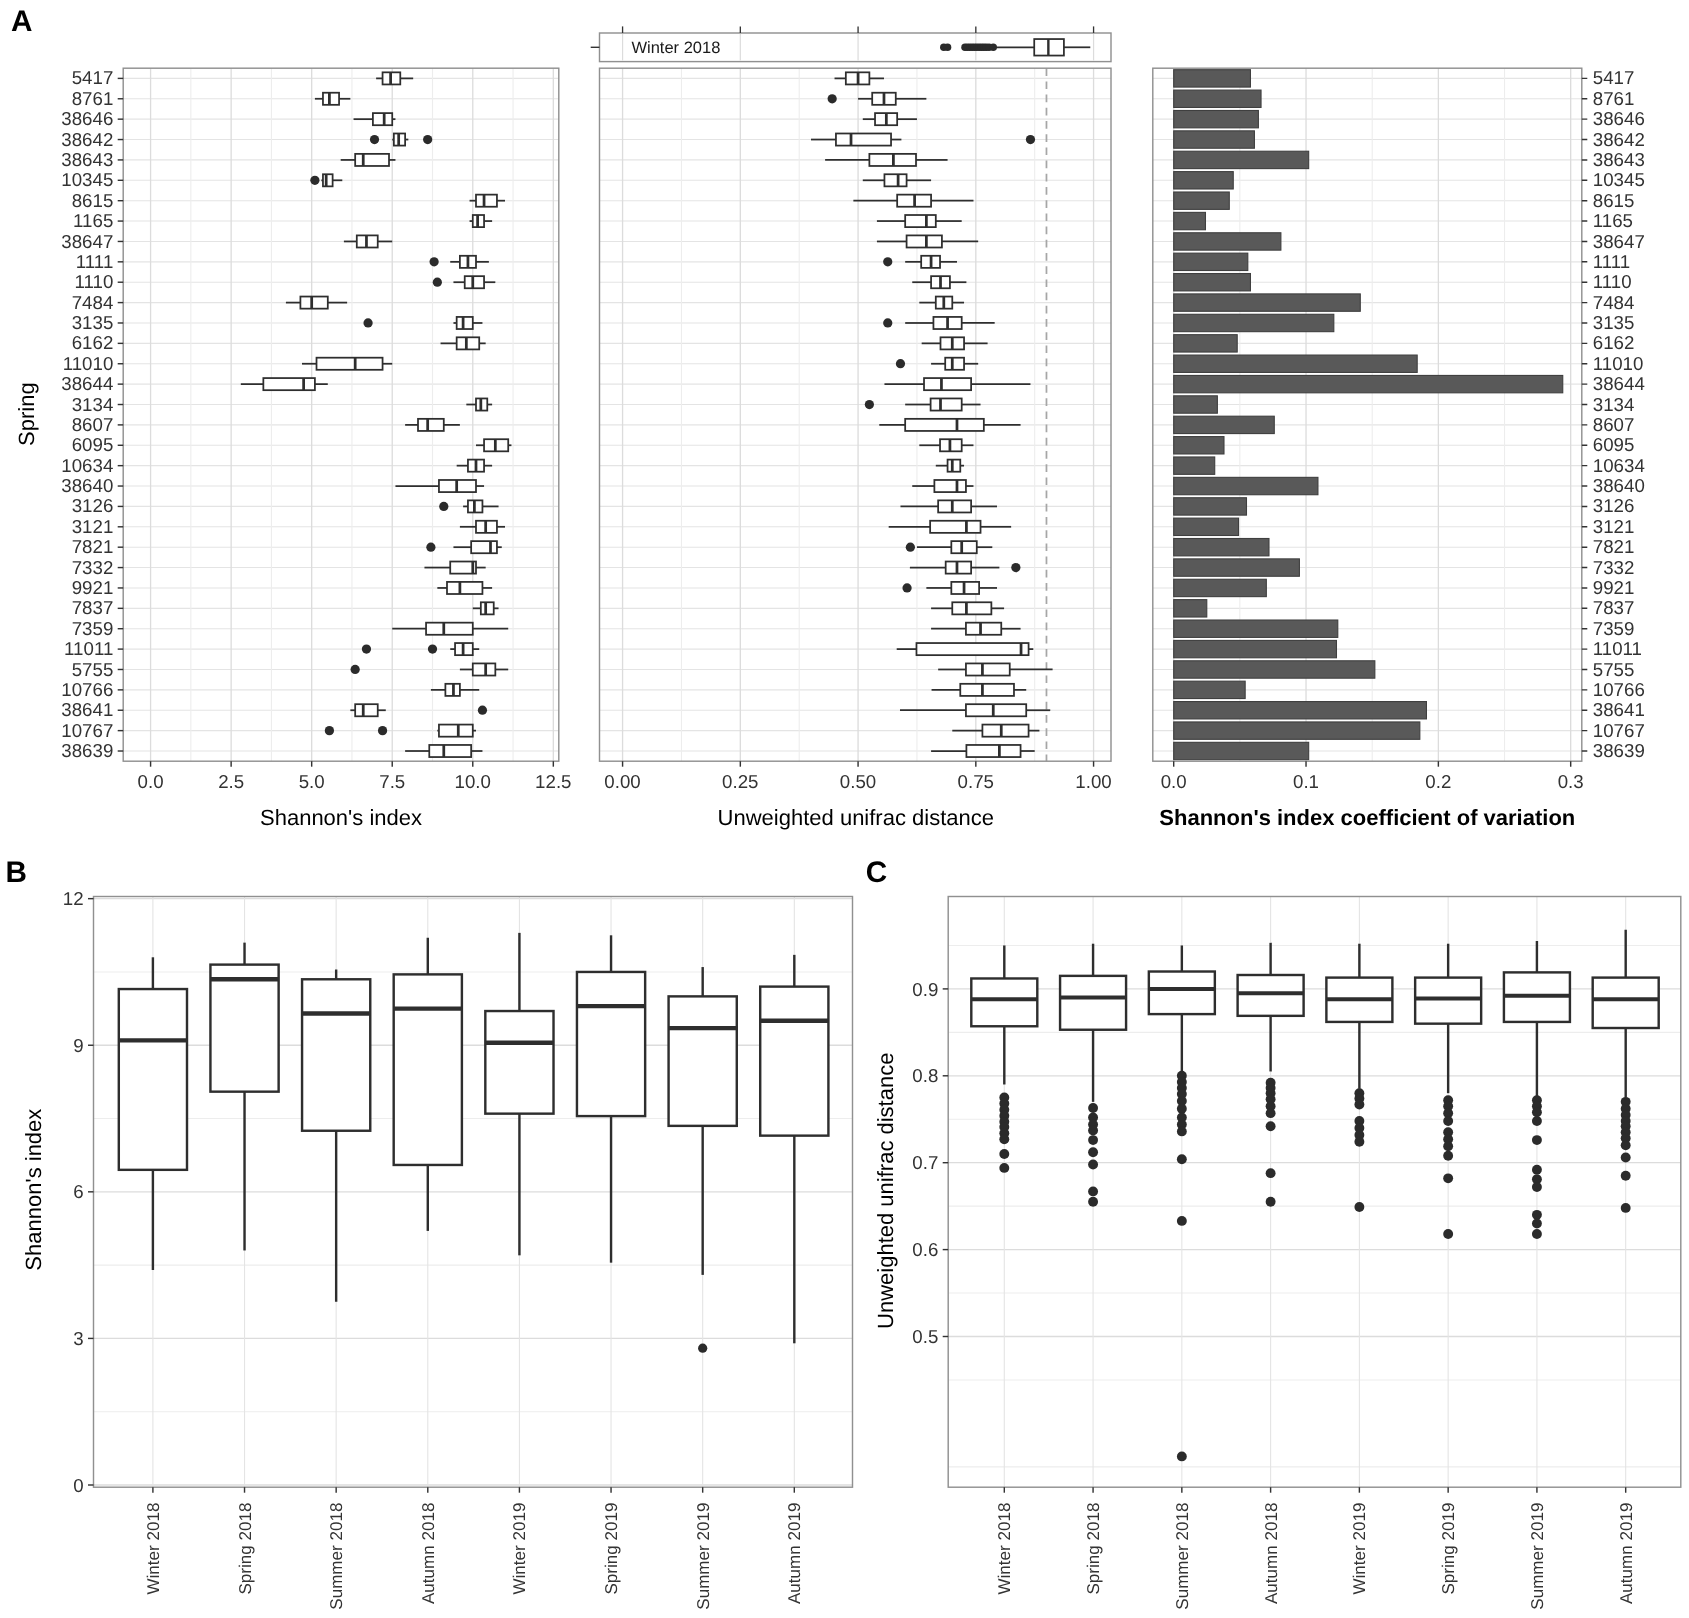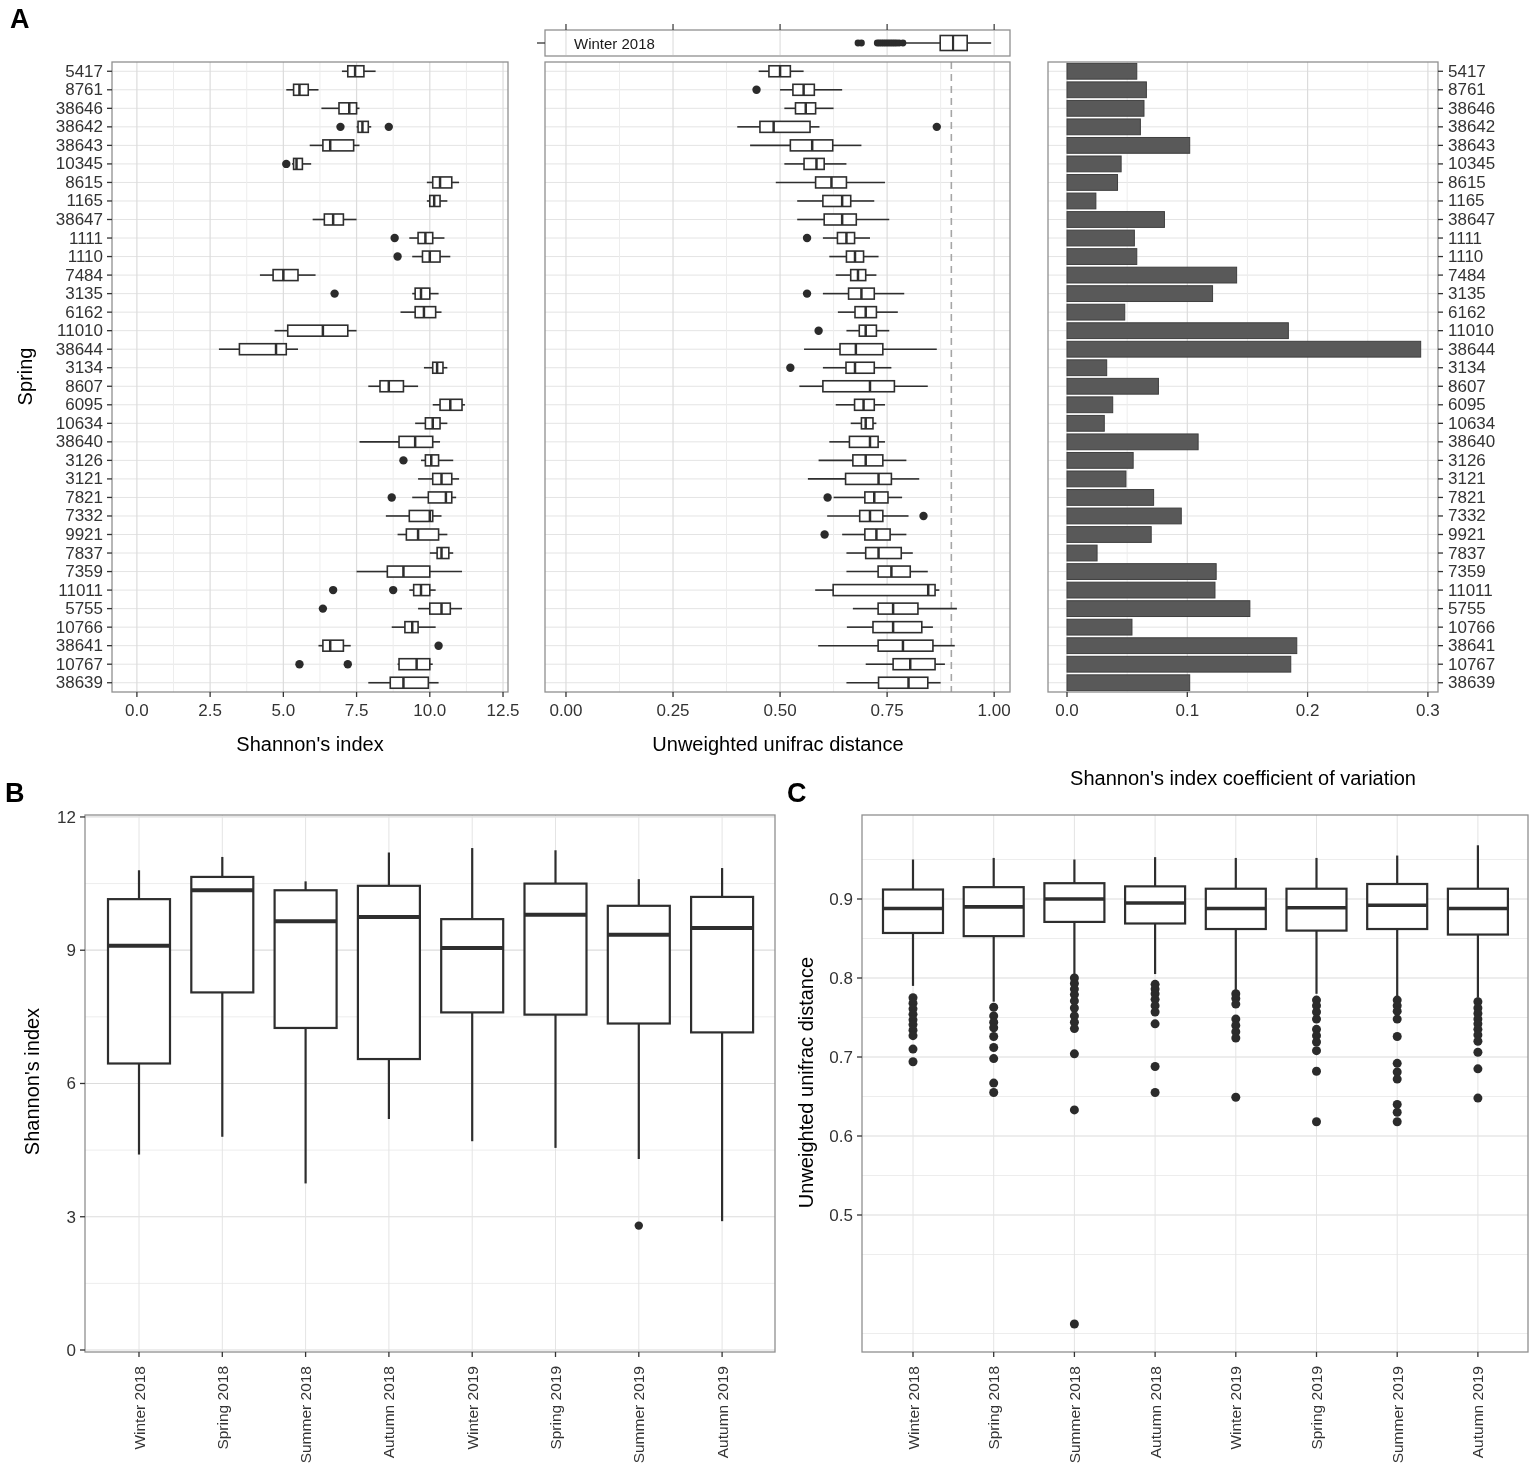--- a/index.html
+++ b/index.html
@@ -1102,19 +1102,19 @@
     </svg>
 
   <div class="panel-letter" style="left:10px;top:4px;">A</div>
   <div class="panel-letter" style="left:5px;top:778px;">B</div>
   <div class="panel-letter" style="left:787px;top:778px;">C</div>
 
   <div class="strip-label" style="left:574px;top:35px;">Winter 2018</div>
 
   <div class="axis-title-x" style="left:110px;top:733px;width:400px;">Shannon's index</div>
   <div class="axis-title-x" style="left:578px;top:733px;width:400px;">Unweighted unifrac distance</div>
-  <div class="axis-title-x" style="left:1018px;top:767px;width:450px;">Shannon's index coefficient of variation</div>
+  <div class="axis-title-x" style="left:1018px;top:733px;width:450px;font-weight:bold;">Shannon's index coefficient of variation</div>
 
   <div class="axis-title-y" style="left:-75px;top:365px;width:200px;">Spring</div>
   <div class="axis-title-y" style="left:-68px;top:1070px;width:200px;">Shannon's index</div>
   <div class="axis-title-y" style="left:656px;top:1071px;width:300px;">Unweighted unifrac distance</div>
 
 </div>
 
 </body></html>

